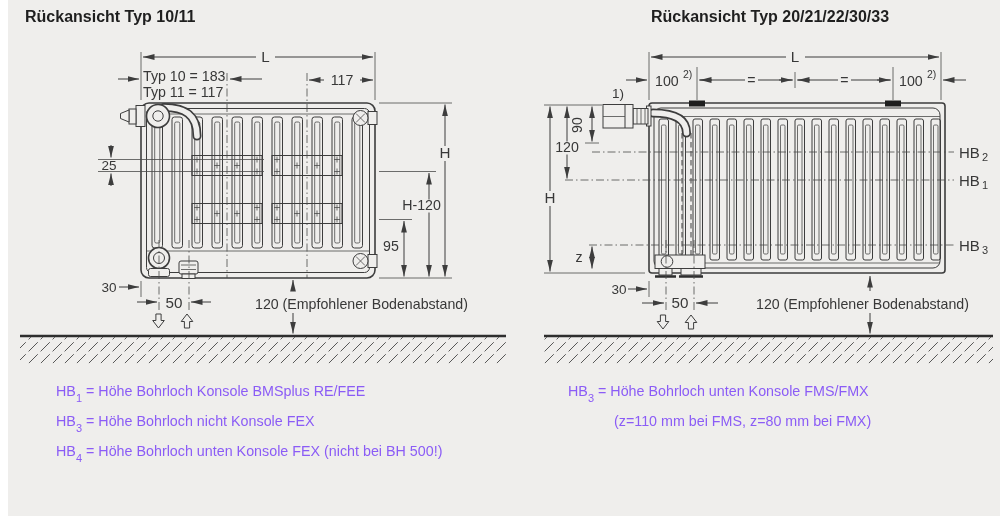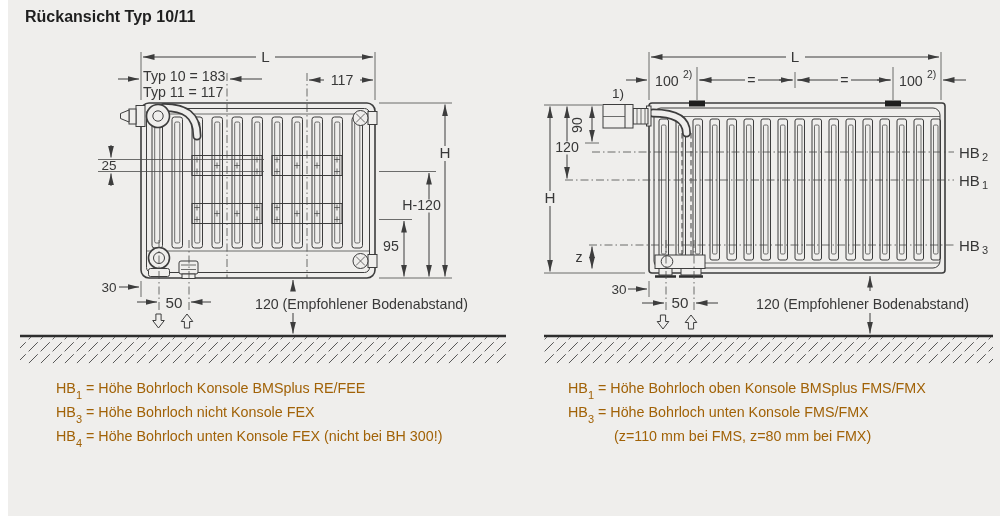--- a/index.html
+++ b/index.html
@@ -24,33 +24,34 @@
   .bg{fill:#efeeec;stroke:none;}
   text{fill:#383838;font-family:"Liberation Sans",sans-serif;}
   .d{font-size:14.2px;}
   .d2{font-size:13.5px;}
   .big{font-size:15.2px;}
   .sup{font-size:10.5px;}
   .subt{font-size:11px;}
   .hbt{font-size:15px;}
   .mid{text-anchor:middle;}
   
-  .legend{position:absolute;top:379px;font-size:14.3px;line-height:19px;color:#a16207;white-space:nowrap;}
+  .legend{position:absolute;top:379px;font-size:14.3px;line-height:25px;color:#8b5cf6;white-space:nowrap;}
   #legendL{left:48px;}
   #legendR{left:560px;}
   .lrow sub{font-size:11px;position:relative;top:2px;}
   .lrow .lt{margin-left:4px;}
   .lrow.note{margin-left:46px;}
 </style>
 </head>
 <body>
 
 <div class="page">
 
   <div class="title" id="titleL">Rückansicht Typ 10/11</div>
+  <div class="title" id="titleR">Rückansicht Typ 20/21/22/30/33</div>
 
   <svg width="1000" height="516" viewBox="0 0 1000 516">
     <defs>
       <marker id="ah" orient="auto-start-reverse" markerUnits="userSpaceOnUse" markerWidth="12" markerHeight="10" refX="11.5" refY="4.5">
         <path d="M11.5,4.5 L0,1.6 L0,7.4 z" fill="#3d3d3d"></path>
       </marker>
       <pattern id="hatch" width="12" height="12" patternUnits="userSpaceOnUse">
         <path d="M-2,14 L14,-2" stroke="#454545" stroke-width="0.9" stroke-dasharray="11 4" fill="none"></path>
       </pattern>
       <g id="slatL">
@@ -346,27 +347,24 @@
   </svg>
 
   <div class="legend" id="legendL">
     <div class="lrow">
       <span class="hb"><span>HB</span><sub>1</sub></span><span class="lt">= Höhe Bohrloch Konsole BMSplus RE/FEE</span>
     </div>
     <div class="lrow">
       <span class="hb"><span>HB</span><sub>3</sub></span><span class="lt">= Höhe Bohrloch nicht Konsole FEX</span>
     </div>
     <div class="lrow">
-      <span class="hb"><span>HB</span><sub>4</sub></span><span class="lt">= Höhe Bohrloch unten Konsole FEX (nicht bei BH 300!)</span>
+      <span class="hb"><span>HB</span><sub>4</sub></span><span class="lt">= Höhe Bohrloch unten Konsole FEX (nicht bei BH 500!)</span>
     </div>
   </div>
 
   <div class="legend" id="legendR">
-    <div class="lrow">
-      <span class="hb"><span>HB</span><sub>1</sub></span><span class="lt">= Höhe Bohrloch oben Konsole BMSplus FMS/FMX</span>
-    </div>
     <div class="lrow">
       <span class="hb"><span>HB</span><sub>3</sub></span><span class="lt">= Höhe Bohrloch unten Konsole FMS/FMX</span>
     </div>
     <div class="lrow note">(z=110 mm bei FMS, z=80 mm bei FMX)</div>
   </div>
 
 </div>
 
 </body></html>

